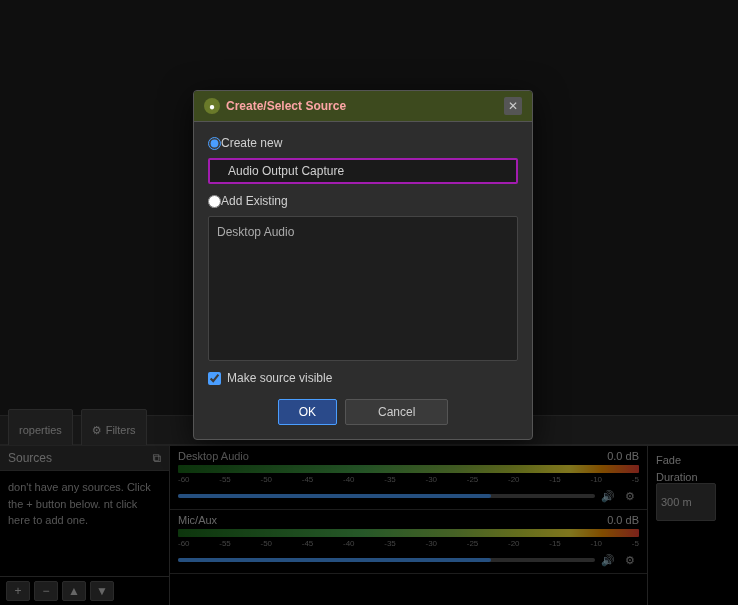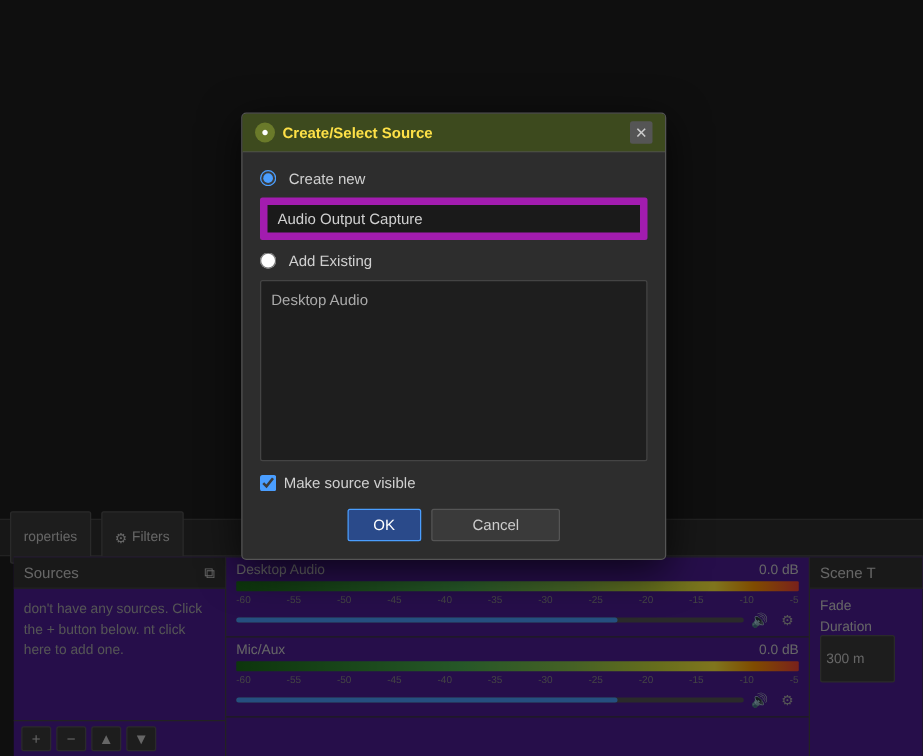--- a/index.html
+++ b/index.html
@@ -21,24 +21,23 @@
       background: #1e1e1e;
     }
 
     
     .bottom-bar {
       position: absolute;
       bottom: 0;
       left: 0;
       right: 0;
       height: 160px;
-      background: #4c1d95;
+      background: #000000;
       border-top: 1px solid #444;
       display: flex;
-      margin-left: 11px;
     }
 
     .sources-panel {
       width: 170px;
       border-right: 1px solid #444;
       display: flex;
       flex-direction: column;
     }
     .panel-header {
       background: #333;
@@ -242,21 +241,21 @@
       background: #6a7a2a;
       border-radius: 50%;
       display: flex;
       align-items: center;
       justify-content: center;
       font-size: 10px;
       color: #fff;
     }
     .dialog-title-text {
       font-size: 12px;
-      color: #fde047;
+      color: #fca5a5;
       font-weight: bold;
     }
     .dialog-close-btn {
       width: 18px;
       height: 18px;
       background: #555;
       border: none;
       color: #ccc;
       font-size: 12px;
       cursor: pointer;
@@ -265,41 +264,42 @@
       justify-content: center;
       border-radius: 2px;
     }
 
     .dialog-body {
       padding: 14px;
     }
 
     .radio-row {
       display: flex;
-      gap: 10px;
+      align-items: center;
+      gap: 0;
       margin-bottom: 8px;
     }
     .radio-input {
       width: 13px;
       height: 13px;
       accent-color: #4a9eff;
       cursor: pointer;
     }
     .radio-label {
       font-size: 12px;
       color: #d0d0d0;
     }
 
     .text-input-box {
       width: 100%;
       background: #1a1a1a;
-      border: 6px solid #a21caf;
+      border: 2px solid #a21caf;
       color: #d0d0d0;
       font-size: 12px;
-      padding: 4px 8px;
+      padding: 4px 18px;
       border-radius: 2px;
       margin-bottom: 10px;
       outline: none;
     }
 
     .list-box {
       width: 100%;
       height: 145px;
       background: #1e1e1e;
       border: 1px solid #444;
@@ -446,23 +446,20 @@
         <div class="volume-slider">
           <div class="volume-slider-fill"></div>
         </div>
         <div class="audio-icon-btn">🔊</div>
         <div class="audio-icon-btn">⚙</div>
       </div>
     </div>
   </div>
 
   <div class="scene-panel">
-    <div class="panel-header">
-      <span>Scene T</span>
-    </div>
     <div class="fade-panel">
       <div class="fade-row">
         <span>Fade</span>
       </div>
       <div class="fade-row">
         <span>Duration</span>
         <input class="fade-input" type="text" value="300 m" style="">
       </div>
     </div>
   </div>

